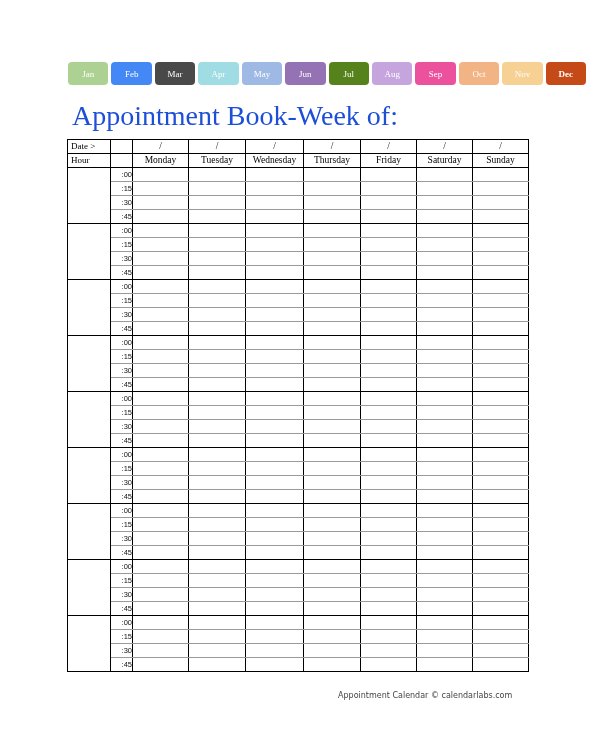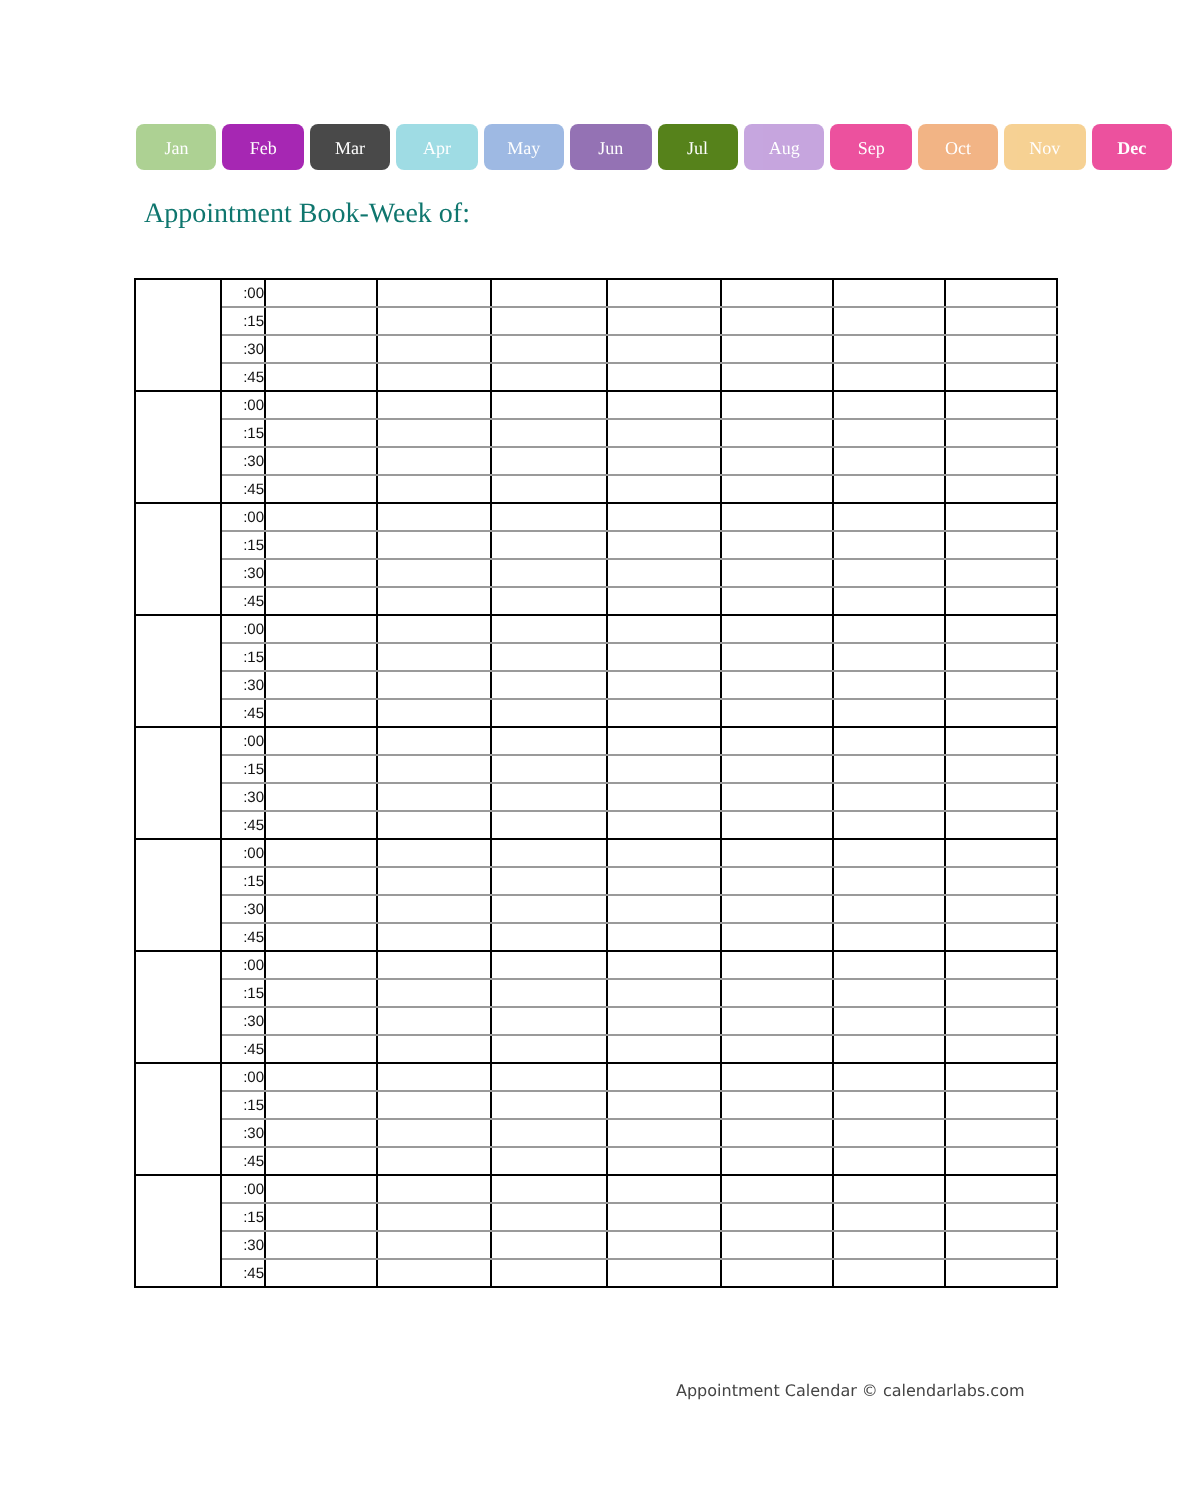--- a/index.html
+++ b/index.html
@@ -1,65 +1,87 @@
 <!DOCTYPE html>
 <html><head>
 <meta charset="utf-8">
 <style>
   html, body { margin:0; padding:0; }
   body { width:600px; height:750px; background:#ffffff; position:relative; overflow:hidden; font-family:"Liberation Serif", serif; }
   .months { position:absolute; left:68px; top:62px; width:518px; height:24px; display:flex; gap:3px; }
   .month { flex:1; height:23px; border-radius:4px; color:#ffffff; font-family:"Liberation Serif", serif; font-size:9px; display:flex; align-items:center; justify-content:center; opacity:0.95; cursor:pointer; }
-  .title { position:absolute; left:72px; top:100px; font-size:14px; color:#0f766e; font-family:"Liberation Serif", serif; white-space:nowrap; }
+  .title { position:absolute; left:72px; top:100px; font-size:28px; color:#1d4ed8; font-family:"Liberation Serif", serif; white-space:nowrap; }
   table.book { position:absolute; left:67px; top:139px; width:461px; border-collapse:collapse; table-layout:fixed; font-family:"Liberation Serif", serif; }
   table.book td { padding:0; height:13px; font-size:9.5px; line-height:13px; }
   .hdr td { border:1px solid #000; height:13px; }
   .hdr td.lbl { text-align:left; padding-left:3px; font-size:9px; }
   .hdr td.c { text-align:center; }
   .row td { border-left:1px solid #000; border-right:1px solid #000; border-bottom:1px solid #9a9a9a; height:13px; }
   .row.first td { border-top:1px solid #000; }
   .row.last td { border-bottom:1px solid #000; }
   .row td.min { font-family:"Liberation Sans", sans-serif; font-size:7.5px; padding-left:3px; color:#111;text-align:right; }
   .row td.hour { border-bottom:none; }
   .row.last td.hour { border-bottom:1px solid #000; }
   .footer { position:absolute; left:338px; top:691px; font-family:"DejaVu Sans", sans-serif; font-size:8px; color:#444; white-space:nowrap; }
 </style>
 </head>
 <body>
 
 <div class="months" id="months">
     <div class="month" style="background: rgb(169, 207, 142);">Jan</div>
-    <div class="month" style="background: #a21caf;">Feb</div>
+    <div class="month" style="background: #3b82f6;">Feb</div>
     <div class="month" style="background: #404040;">Mar</div>
     <div class="month" style="background: rgb(154, 219, 227);">Apr</div>
     <div class="month" style="background: rgb(153, 182, 226);">May</div>
     <div class="month" style="background: rgb(143, 107, 176);">Jun</div>
     <div class="month" style="background: #4d7c0f;">Jul</div>
     <div class="month" style="background: rgb(195, 161, 221);">Aug</div>
     <div class="month" style="background: #ec4899;">Sep</div>
     <div class="month" style="background: rgb(242, 176, 127);">Oct</div>
     <div class="month" style="background: rgb(246, 207, 142);">Nov</div>
-    <div class="month" style="background: #ec4899; font-weight: bold;">Dec</div>
+    <div class="month" style="background: #c2410c; font-weight: bold;">Dec</div>
   </div>
 
 <div class="title">Appointment Book-Week of:</div>
 
 <table class="book">
   <colgroup>
     <col style="width:43px">
       <col style="width:22px">
     <col style="width:56px">
       <col style="width:57px">
       <col style="width:58px">
       <col style="width:57px">
       <col style="width:56px">
       <col style="width:56px">
       <col style="width:56px">
   </colgroup>
   <tbody id="tbody">
+    <tr class="hdr">
+      <td class="lbl">Date &gt;</td>
+      <td></td>
+      <td class="c">/</td>
+      <td class="c">/</td>
+      <td class="c">/</td>
+      <td class="c">/</td>
+      <td class="c">/</td>
+      <td class="c">/</td>
+      <td class="c">/</td>
+    </tr>
+    <tr class="hdr">
+      <td class="lbl">Hour</td>
+      <td></td>
+      <td class="c">Monday</td>
+      <td class="c">Tuesday</td>
+      <td class="c">Wednesday</td>
+      <td class="c">Thursday</td>
+      <td class="c">Friday</td>
+      <td class="c">Saturday</td>
+      <td class="c">Sunday</td>
+    </tr>
   <tr class="row first">
         <td class="hour"></td>
         <td class="min">:00</td>
         <td></td>
         <td></td>
         <td></td>
         <td></td>
         <td></td>
         <td></td>
         <td></td>

